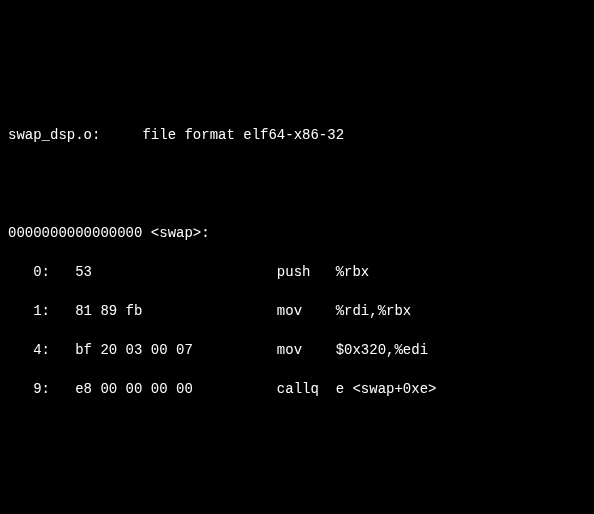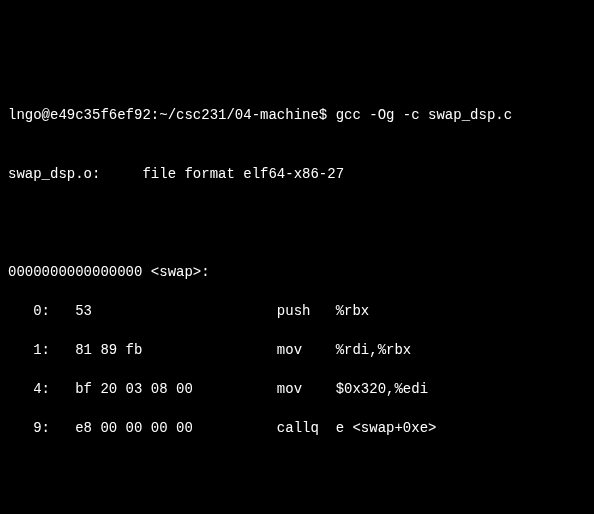--- a/index.html
+++ b/index.html
@@ -25,30 +25,29 @@
     .prompt-line {
       white-space: pre;
     }
   </style>
 </head>
 <body>
 
 
 
 <div>
-<div class="prompt-line"><span>lngo@e49c35f6ef92:~/csc231/04-machine$ </span><span>gcc -Og -c swap_dsp.c</span></div>
 <div class="terminal-line"></div>
-<div class="terminal-line">swap_dsp.o:     file format elf64-x86-27</div>
+<div class="terminal-line">swap_dsp.o:     file format elf64-x86-32</div>
 <div class="terminal-line"></div>
 <div class="terminal-line"></div>
 <div class="terminal-line"></div>
 <div class="terminal-line">0000000000000000 &lt;swap&gt;:</div>
 <div class="terminal-line">   0:   53                      push   %rbx</div>
 <div class="terminal-line">   1:   81 89 fb                mov    %rdi,%rbx</div>
-<div class="terminal-line">   4:   bf 20 03 08 00          mov    $0x320,%edi</div>
+<div class="terminal-line">   4:   bf 20 03 00 07          mov    $0x320,%edi</div>
 <div class="terminal-line">   9:   e8 00 00 00 00          callq  e &lt;swap+0xe&gt;</div>
 
 
 
 
 
 
 <div class="terminal-line"></div>
 
 

